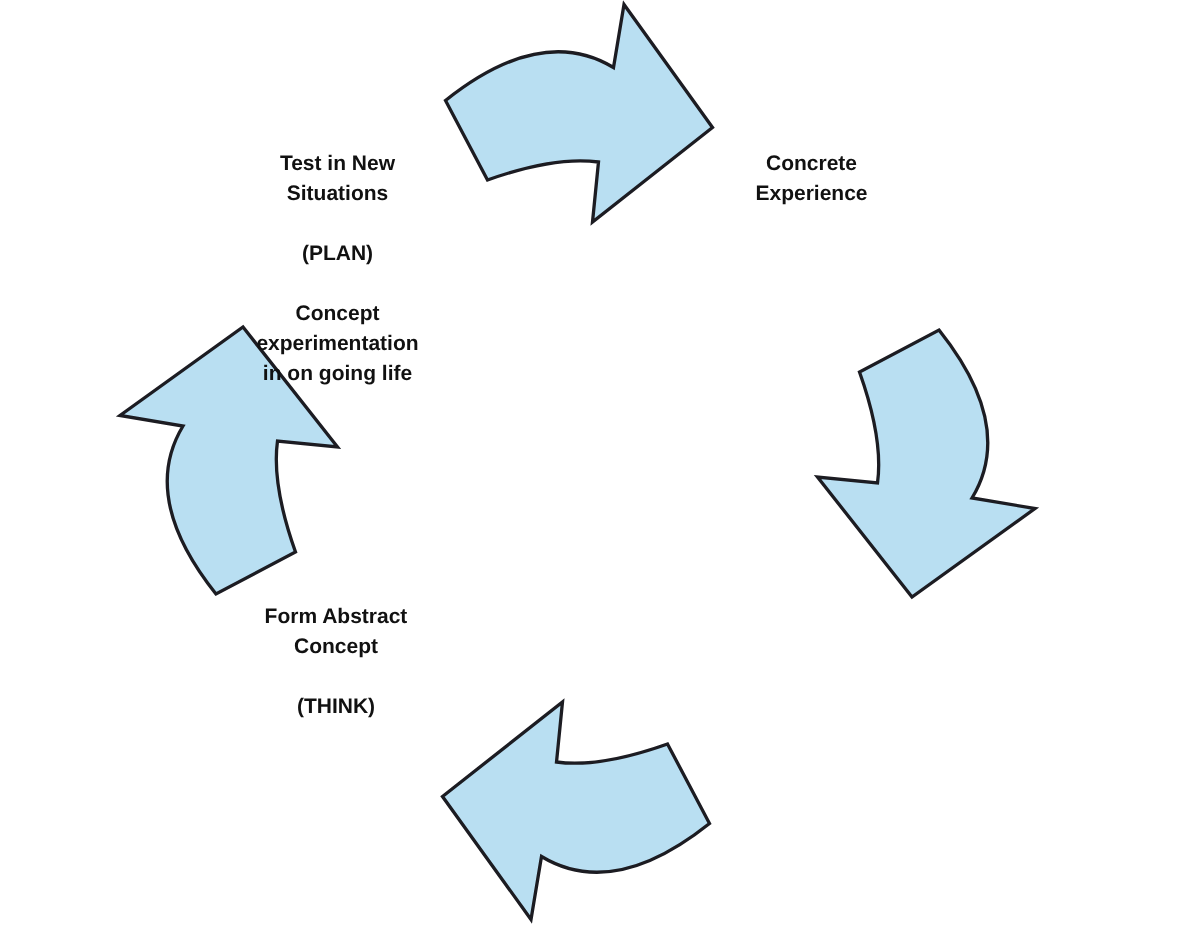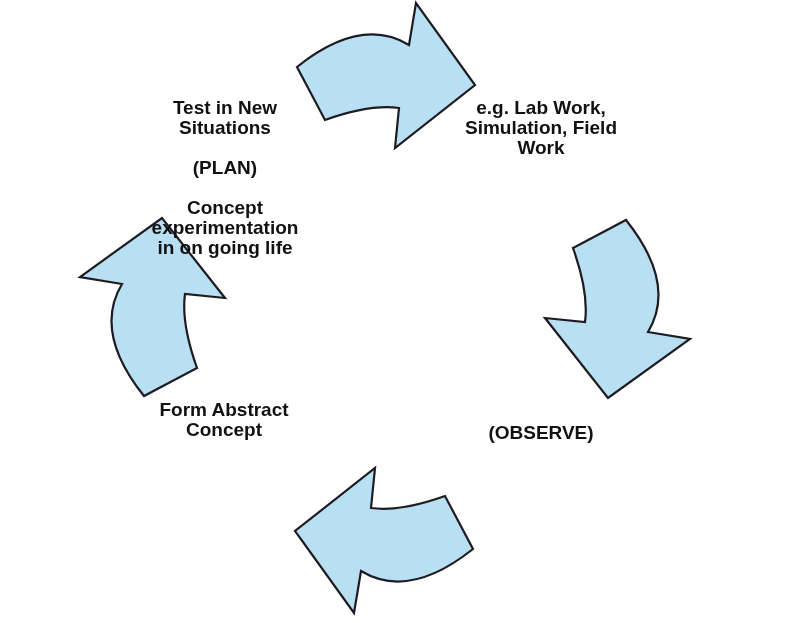--- a/index.html
+++ b/index.html
@@ -19,21 +19,21 @@
   }
   .arrow-shape {
     stroke: #1c1c22;
     stroke-width: 2.2;
     stroke-linejoin: miter;
   }
   .node {
     position: absolute;
     width: 180px;
     text-align: center;
-    font-size: 19px;
+    font-size: 14px;
     line-height: 20px;
     white-space: pre-line;
   }
   .node-title { font-weight: bold; }
   .node-label, .node-desc { font-weight: bold; }
   .node-plan    { left: 135px; top: 78px; }
   .node-do      { left: 451px; top: 78px; }
   .node-observe { left: 451px; top: 403px; }
   .node-think   { left: 134px; top: 380px; }
 </style>
@@ -52,27 +52,26 @@
   <div class="node node-plan">
     <div class="node-title">Test in New
 Situations</div>
     <div class="node-label">(PLAN)</div>
     <div class="node-desc">Concept
 experimentation
 in on going life</div>
   </div>
 
   <div class="node node-do">
-    <div class="node-desc">e.g. Lab Work,
-Simulation, Field
-Work</div>
+    <div class="node-title">Concrete
+Experience</div>
   </div>
 
   <div class="node node-observe">
-    <div class="node-label">(OBSERVE)</div>
   </div>
 
   <div class="node node-think">
     <div class="node-title">Form Abstract
 Concept</div>
+    <div class="node-label">(THINK)</div>
   </div>
 
 </div>
 
 </body></html>

